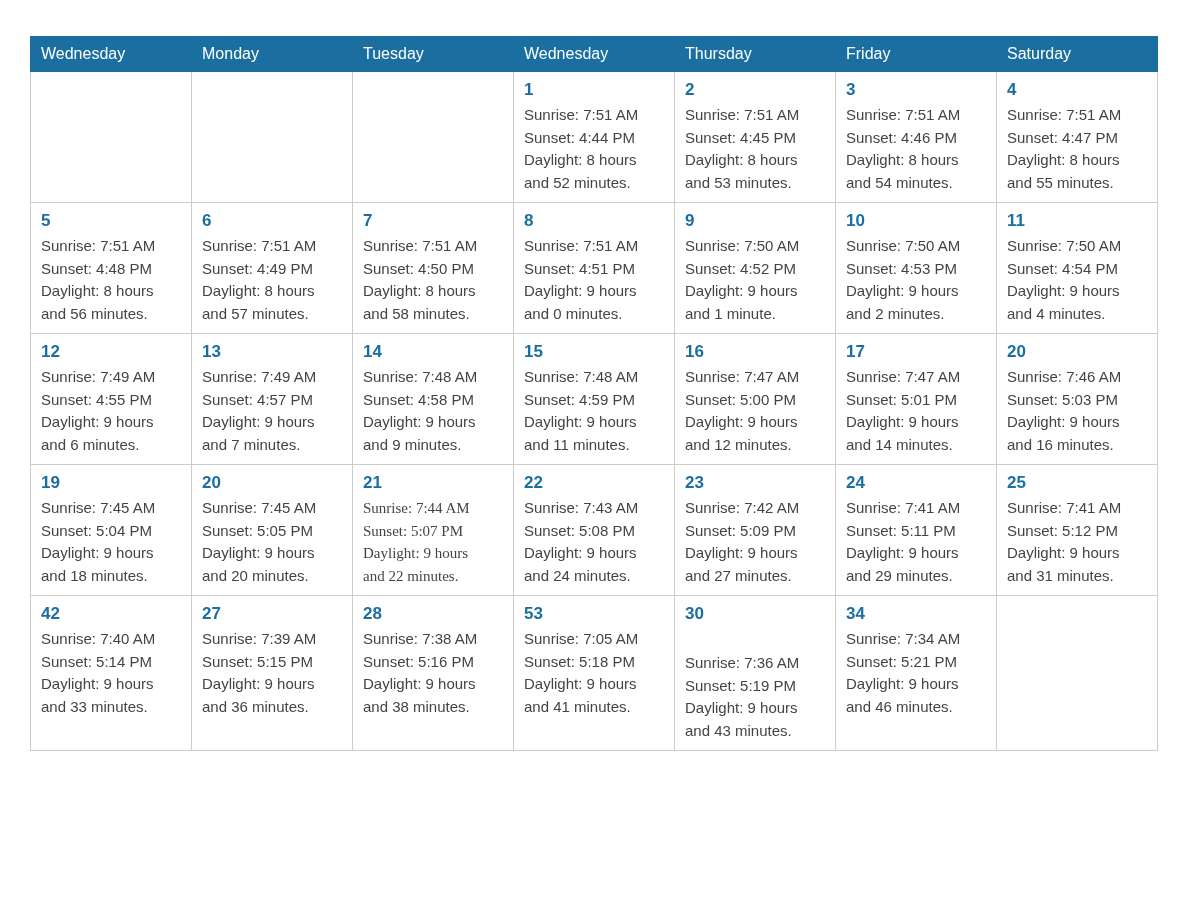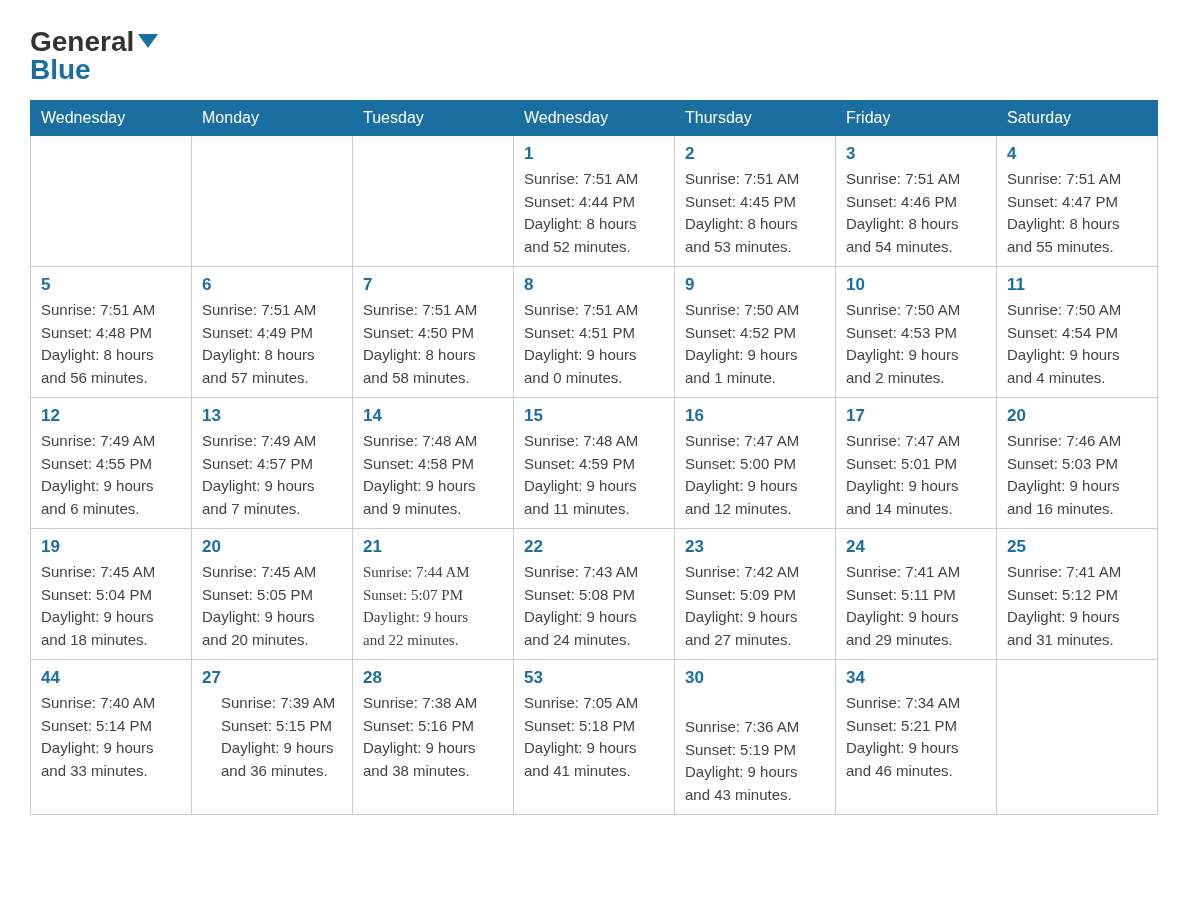--- a/index.html
+++ b/index.html
@@ -113,27 +113,20 @@
     }
 
     tr:nth-child(odd) td {
       background-color: #fff;
     }
   </style>
 </head>
 <body>
 
 <div class="header-area">
-  <div class="logo">
-    <div class="logo-text-general">
-      <span>General</span>
-        <span class="logo-arrow"></span>
-    </div>
-    <div class="logo-text-blue">Blue</div>
-  </div>
 </div>
 
 <table class="calendar">
   <thead>
     <tr>
     <th>Wednesday</th>
         <th>Monday</th>
         <th>Tuesday</th>
         <th>Wednesday</th>
         <th>Thursday</th>
@@ -323,29 +316,29 @@
         <td>
           <span class="day-number">25</span>
           <div class="day-info" style="white-space: pre-line;">Sunrise: 7:41 AM
 Sunset: 5:12 PM
 Daylight: 9 hours
 and 31 minutes.</div>
         </td>
       </tr>
       <tr>
         <td>
-          <span class="day-number">44</span>
+          <span class="day-number">42</span>
           <div class="day-info" style="white-space: pre-line;">Sunrise: 7:40 AM
 Sunset: 5:14 PM
 Daylight: 9 hours
 and 33 minutes.</div>
         </td>
         <td>
           <span class="day-number">27</span>
-          <div class="day-info" style="white-space: pre-line; margin-left: 19px;">Sunrise: 7:39 AM
+          <div class="day-info" style="white-space: pre-line;">Sunrise: 7:39 AM
 Sunset: 5:15 PM
 Daylight: 9 hours
 and 36 minutes.</div>
         </td>
         <td>
           <span class="day-number">28</span>
           <div class="day-info" style="white-space: pre-line;">Sunrise: 7:38 AM
 Sunset: 5:16 PM
 Daylight: 9 hours
 and 38 minutes.</div>

